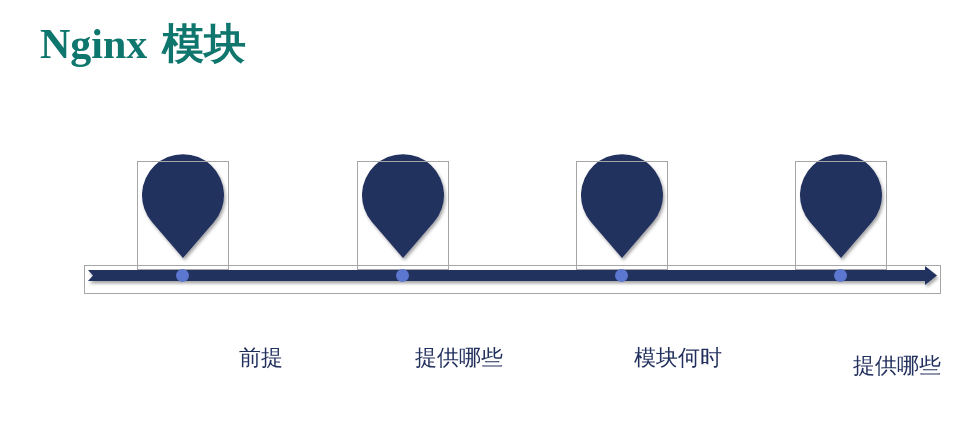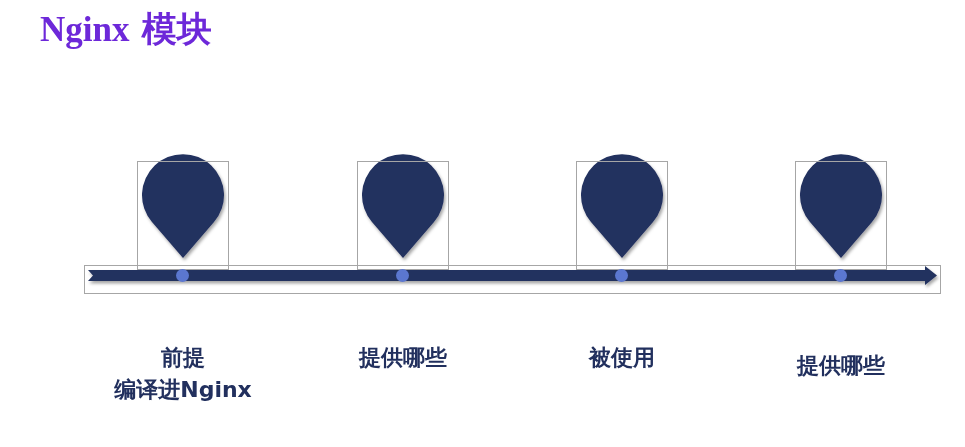--- a/index.html
+++ b/index.html
@@ -2,41 +2,41 @@
 <html><head>
 <meta charset="utf-8">
 <style>
   html, body { margin: 0; padding: 0; }
   body {
     width: 965px; height: 447px; position: relative; overflow: hidden;
     background: #ffffff;
     font-family: "DejaVu Sans", sans-serif;
   }
   .title {
-    position: absolute; left: 40px; top: 6px;
-    font-size: 35px; font-weight: bold; color: #6d28d9;
+    position: absolute; left: 40px; top: 16px;
+    font-size: 42px; font-weight: bold; color: #0f766e;
     white-space: nowrap; letter-spacing: 0px;
   }
   .title .latin { font-family: "Liberation Serif", "DejaVu Serif", serif; }
   .timeline-frame {
     position: absolute; left: 84px; top: 265px; width: 857px; height: 29px;
     border: 1px solid #a6a6a6; box-sizing: border-box;
   }
   .timeline-svg { position: absolute; left: 0; top: 0; }
   .pin-frame {
     position: absolute; width: 92px; height: 109px; top: 161px;
     border: 1px solid #a6a6a6; box-sizing: border-box;
   }
   .dot {
     position: absolute; width: 13px; height: 13px; border-radius: 50%;
     background: #5b77d0; top: 269px;
   }
   .label {
-    position: absolute; width: 200px; text-align: center;
-    font-size: 22px; font-weight: bold; color: #22305e; line-height: 32px;
+    position: absolute; width: 200px; text-align: right;
+    font-size: 22px; font-weight: normal; color: #22305e; line-height: 32px;
   }
   .label .line { display: block; white-space: nowrap; }
 </style>
 </head>
 <body>
 
 <div class="title">
   <span class="latin">Nginx</span>
   <span>模块</span>
 </div>
@@ -73,23 +73,22 @@
 <div class="pin-frame" style="left:576px"></div>
 <div class="pin-frame" style="left:795px"></div>
 
 <div class="dot" style="left:176px"></div>
 <div class="dot" style="left:396px"></div>
 <div class="dot" style="left:615px"></div>
 <div class="dot" style="left:834px"></div>
 
 <div class="label" style="left:83px; top:342px;">
   <span class="line">前提</span>
-  <span class="line">编译进Nginx</span>
 </div>
 <div class="label" style="left:303px; top:342px;">
   <span class="line">提供哪些</span>
 </div>
 <div class="label" style="left:522px; top:342px;">
-  <span class="line">被使用</span>
+  <span class="line">模块何时</span>
 </div>
 <div class="label" style="left:741px; top:350px;">
   <span class="line">提供哪些</span>
 </div>
 
 </body></html>

